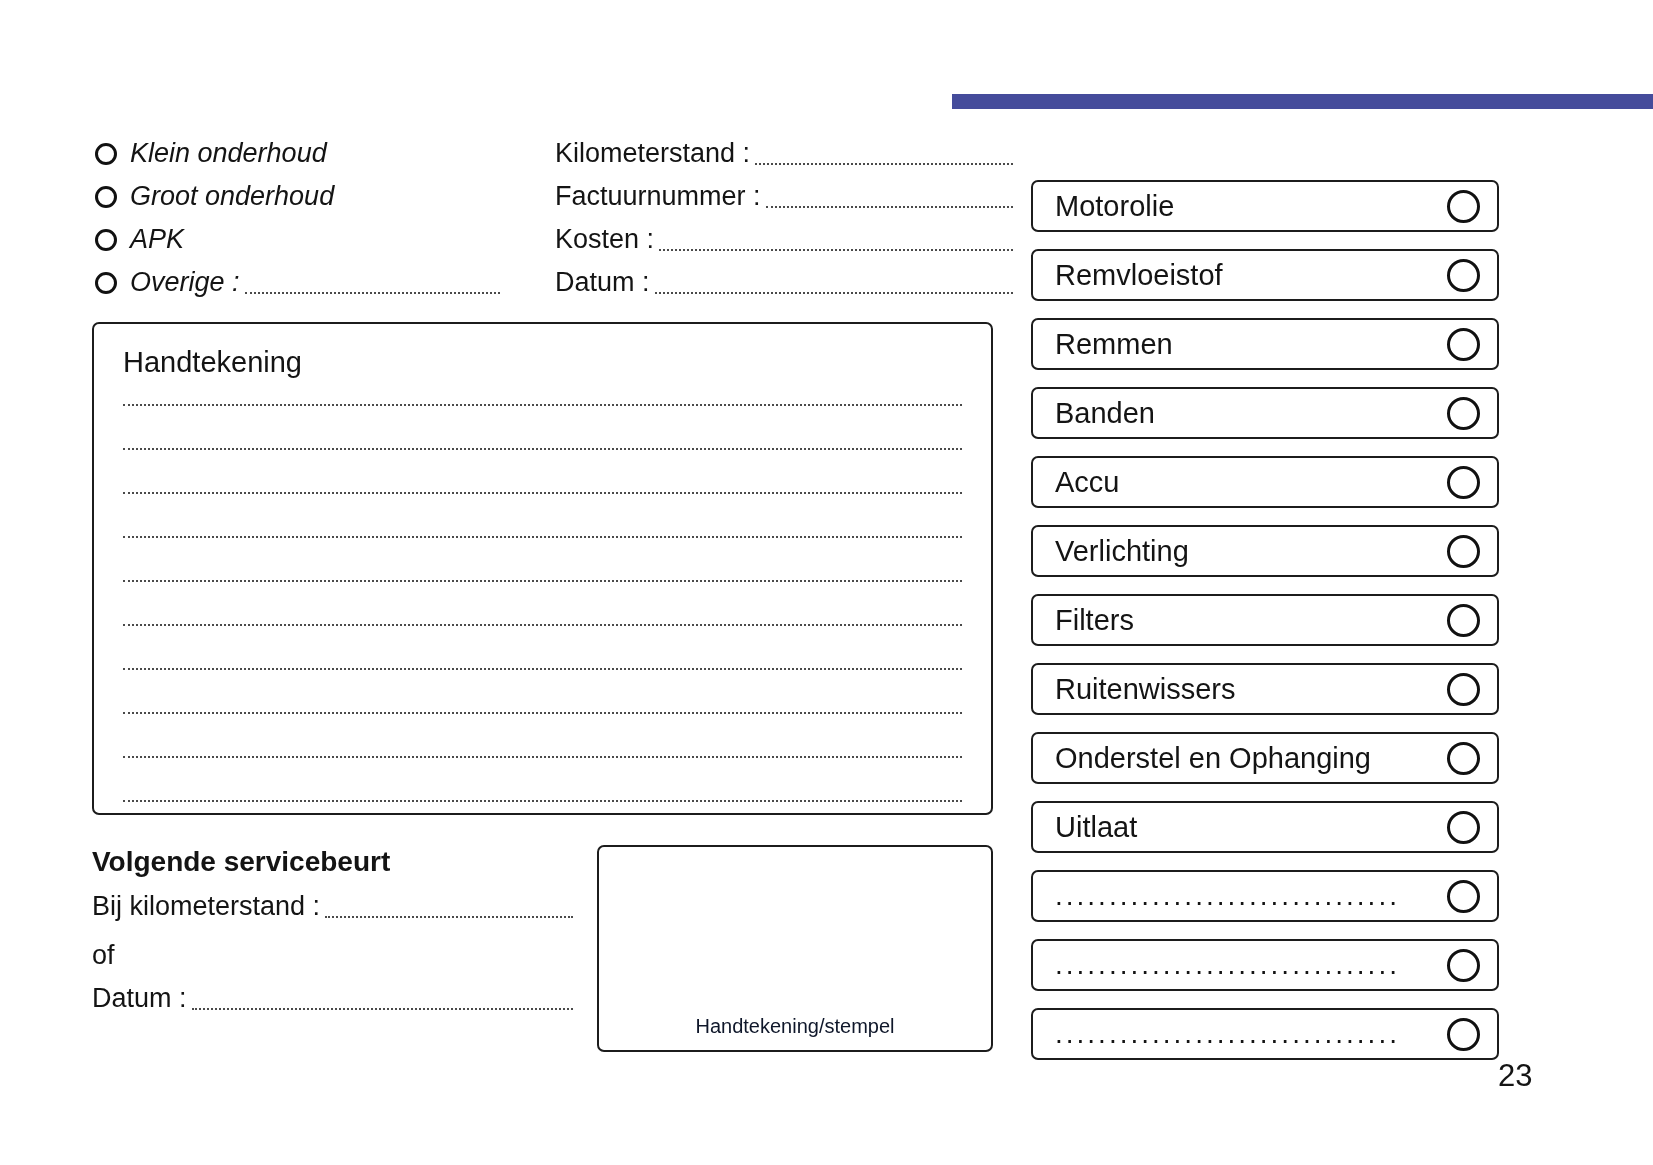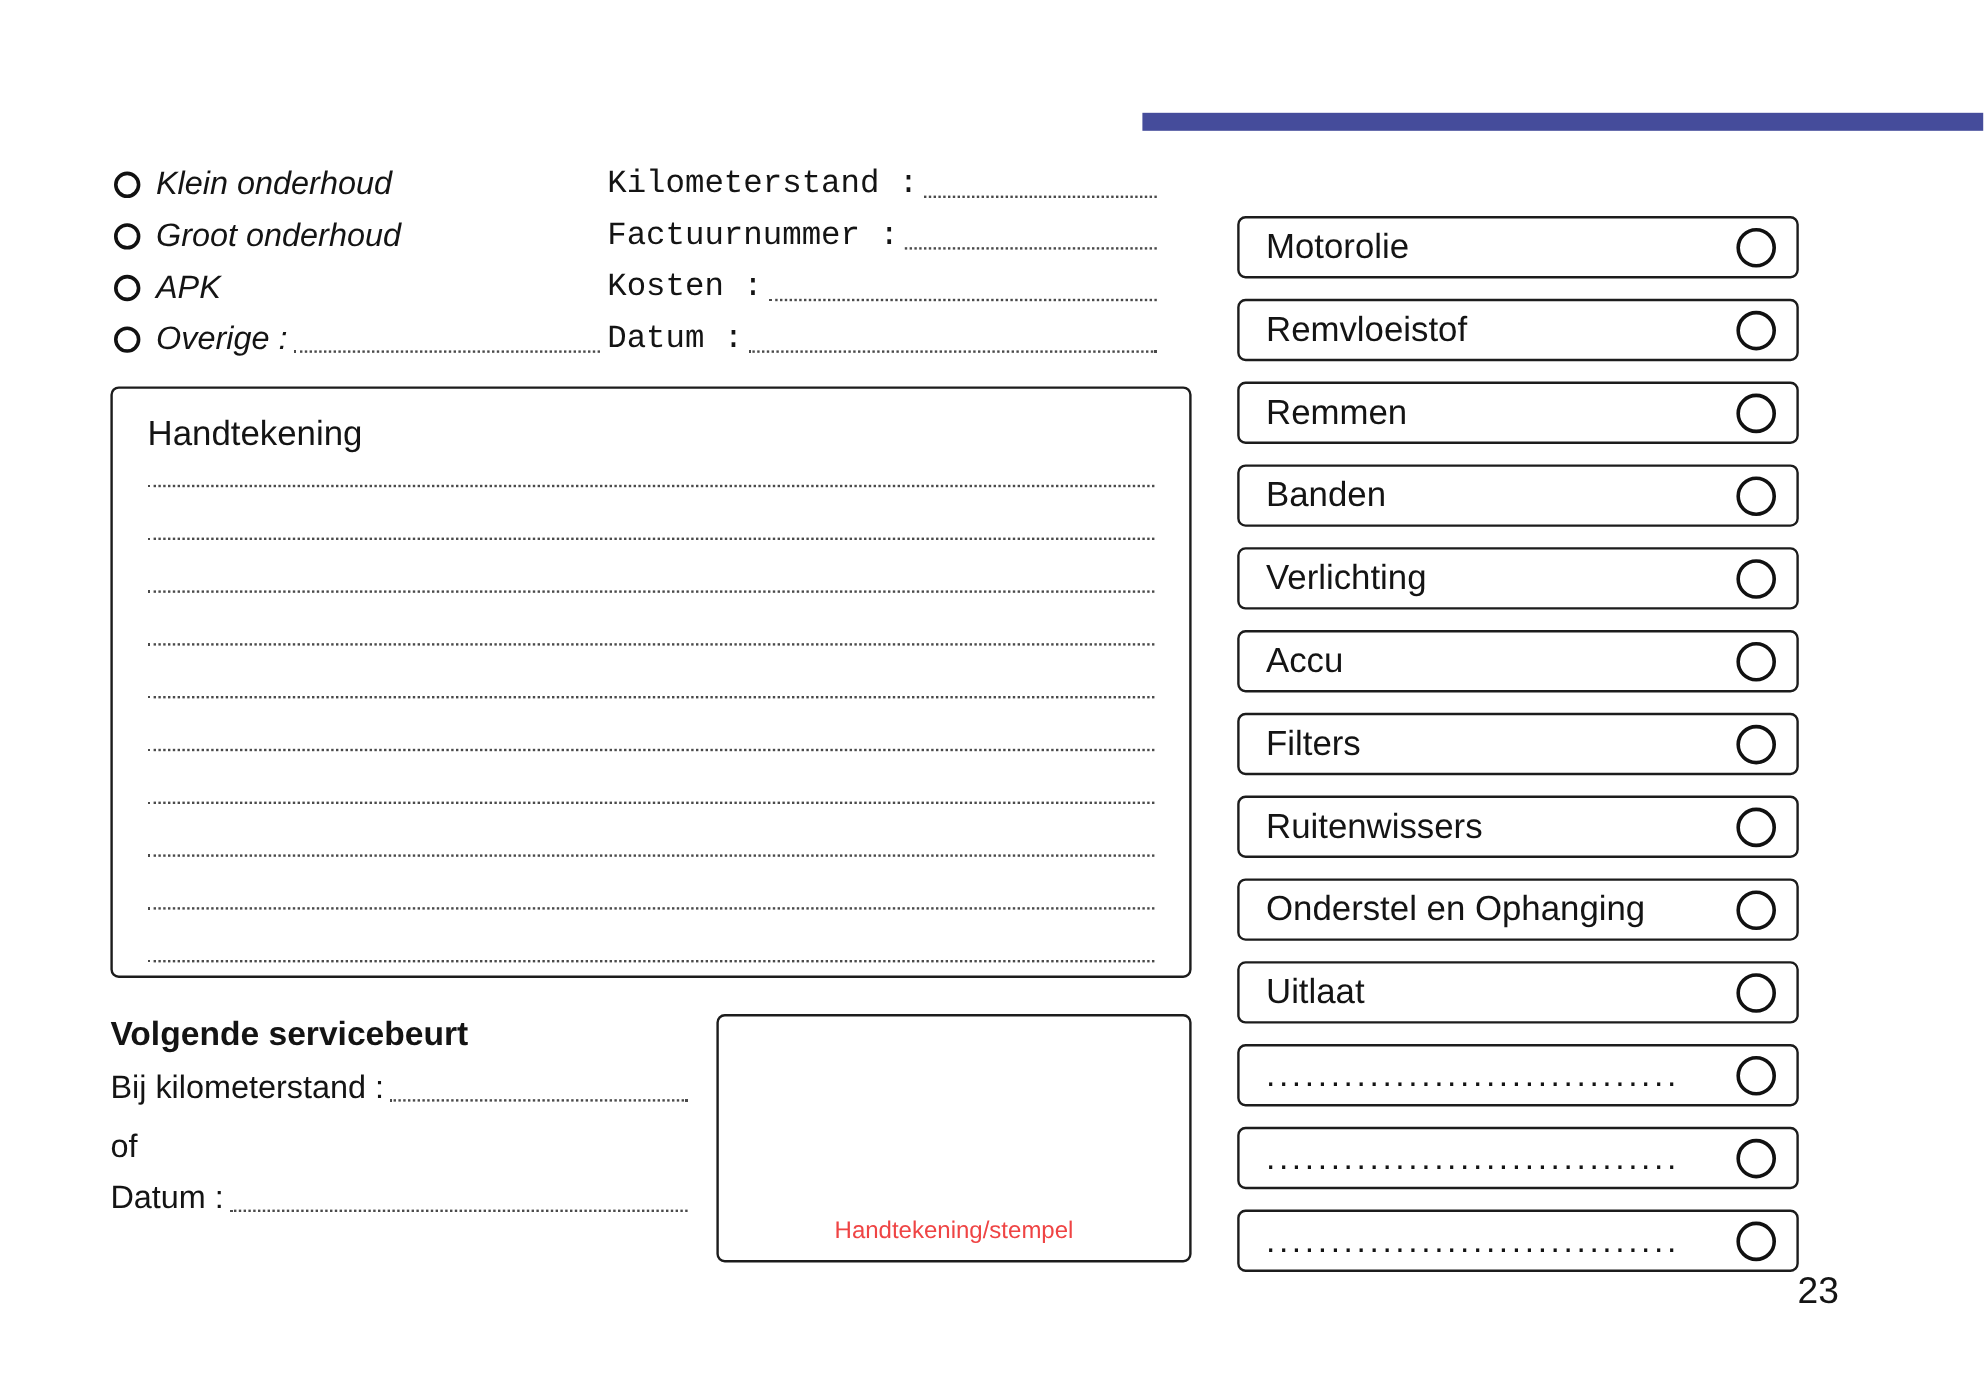--- a/index.html
+++ b/index.html
@@ -23,21 +23,21 @@
   .radio{
     width:22px;height:22px;border:3px solid #111;border-radius:50%;
     margin-right:13px;flex:0 0 auto;box-sizing:border-box;background:#fff;
   }
   .opt-label{font-size:27px;white-space:nowrap;}
 
   
   .dots{flex:1;height:20px;border-bottom:2px dotted #4a4a4a;margin-left:5px;}
 
   
-  .invoice-fields{position:absolute;left:506px;top:132px;width:458px;font-family:Liberation Mono, monospace;}
+  .invoice-fields{position:absolute;left:555px;top:132px;width:458px;}
   .field-row{display:flex;align-items:center;height:43px;}
   .field-label{font-size:27px;white-space:nowrap;}
 
   
   .remarks-box{
     position:absolute;left:92px;top:322px;width:901px;height:493px;
     border:2px solid #1c1c1c;border-radius:7px;box-sizing:border-box;
   }
   .remarks-title{position:absolute;left:29px;top:22px;font-size:29px;}
   .remark-lines{position:absolute;left:29px;right:29px;top:38px;}
@@ -49,21 +49,21 @@
   .next-of{position:absolute;left:92px;top:940px;font-size:27px;text-align:right;}
   .next-row2{position:absolute;left:92px;top:977px;width:481px;}
 
   
   .signature-box{
     position:absolute;left:597px;top:845px;width:396px;height:207px;
     border:2px solid #1c1c1c;border-radius:7px;box-sizing:border-box;
   }
   .signature-label{
     position:absolute;left:0;right:0;bottom:12px;text-align:center;
-    color:#ef4444;font-size:20px;
+    color:#0f172a;font-size:20px;
   }
 
   
   .checklist{position:absolute;left:1031px;top:140px;width:468px;margin-top:40px;}
   .check-item{
     display:flex;align-items:center;
     height:52px;margin-bottom:17px;
     border:2px solid #1c1c1c;border-radius:7px;box-sizing:border-box;
     padding:0 17px 0 22px;background:#fff;
   }
@@ -164,25 +164,25 @@
     </div>
     <div class="check-item">
       <span class="check-label">Remmen</span>
       <span class="check-circle"></span>
     </div>
     <div class="check-item">
       <span class="check-label">Banden</span>
       <span class="check-circle"></span>
     </div>
     <div class="check-item">
+      <span class="check-label">Accu</span>
+      <span class="check-circle"></span>
+    </div>
+    <div class="check-item">
       <span class="check-label">Verlichting</span>
-      <span class="check-circle"></span>
-    </div>
-    <div class="check-item">
-      <span class="check-label">Accu</span>
       <span class="check-circle"></span>
     </div>
     <div class="check-item">
       <span class="check-label">Filters</span>
       <span class="check-circle"></span>
     </div>
     <div class="check-item">
       <span class="check-label">Ruitenwissers</span>
       <span class="check-circle"></span>
     </div>

